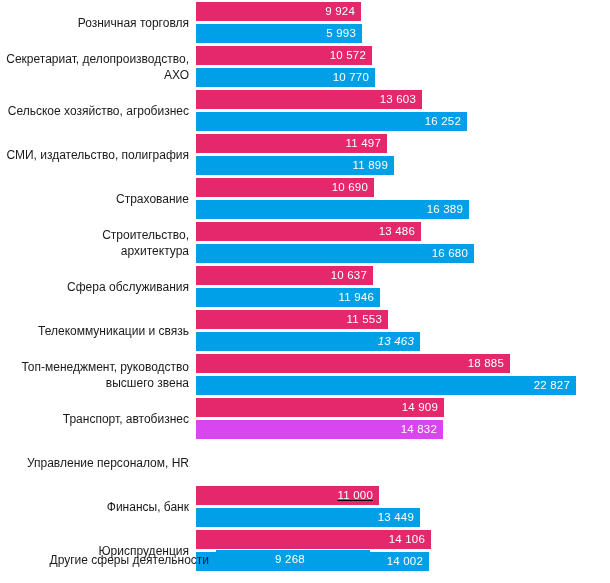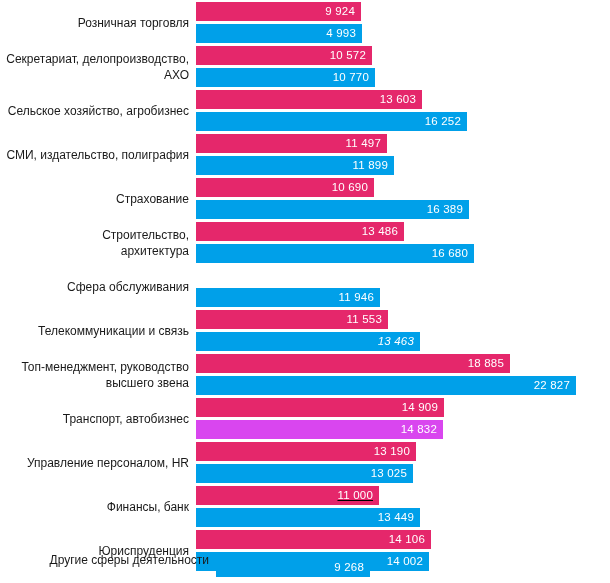--- a/index.html
+++ b/index.html
@@ -65,21 +65,21 @@
 <body>
 
 <div id="chart">
     <div class="row" style="top: 2px; height: 41px;">
       <div class="row-label" style="width: 196px;">Розничная торговля</div>
       <div class="bars">
         <div class="bar series-0" style="top: 0px; width: 165px; background: rgb(229, 39, 107);">
           <span class="bar-value">9 924</span>
         </div>
         <div class="bar series-1" style="top: 22px; width: 166px; background: rgb(0, 160, 233);">
-          <span class="bar-value">4 993</span>
+          <span class="bar-value">5 993</span>
         </div>
       </div>
     </div>
     <div class="row" style="top: 46px; height: 41px;">
       <div class="row-label" style="width: 196px;">Секретариат, делопроизводство,
 АХО</div>
       <div class="bars">
         <div class="bar series-0" style="top: 0px; width: 176px; background: rgb(229, 39, 107);">
           <span class="bar-value">10 572</span>
         </div>
@@ -117,31 +117,34 @@
           <span class="bar-value">10 690</span>
         </div>
         <div class="bar series-1" style="top: 22px; width: 273px; background: rgb(0, 160, 233);">
           <span class="bar-value">16 389</span>
         </div>
       </div>
     </div>
     <div class="row" style="top: 222px; height: 41px;">
       <div class="row-label" style="width: 196px; padding-left: 48px;">Строительство, архитектура</div>
       <div class="bars">
-        <div class="bar series-0" style="top: 0px; width: 208px; background: rgb(229, 39, 107); padding-left: 9px;">
+        <div class="bar series-0" style="top: 0px; width: 225px; background: rgb(229, 39, 107); padding-left: 9px;">
           <span class="bar-value">13 486</span>
         </div>
         <div class="bar series-1" style="top: 22px; width: 278px; background: rgb(0, 160, 233);">
           <span class="bar-value">16 680</span>
         </div>
       </div>
     </div>
     <div class="row" style="top: 266px; height: 41px;">
       <div class="row-label" style="width: 196px;">Сфера обслуживания</div>
       <div class="bars">
+        <div class="bar series-0" style="top: 0px; width: 177px; background: rgb(229, 39, 107);">
+          <span class="bar-value">10 637</span>
+        </div>
         <div class="bar series-1" style="top: 22px; width: 184px; background: rgb(0, 160, 233);">
           <span class="bar-value">11 946</span>
         </div>
       </div>
     </div>
     <div class="row" style="top: 310px; height: 41px;">
       <div class="row-label" style="width: 196px;">Телекоммуникации и связь</div>
       <div class="bars">
         <div class="bar series-0" style="top: 0px; width: 192px; background: rgb(229, 39, 107);">
           <span class="bar-value">11 553</span>
@@ -169,28 +172,20 @@
         <div class="bar series-0" style="top: 0px; width: 248px; background: rgb(229, 39, 107);">
           <span class="bar-value">14 909</span>
         </div>
         <div class="bar series-1" style="top: 22px; width: 247px; background: #d946ef; text-align: center;">
           <span class="bar-value">14 832</span>
         </div>
       </div>
     </div>
     <div class="row" style="top: 442px; height: 41px;">
       <div class="row-label" style="width: 196px;">Управление персоналом, HR</div>
-      <div class="bars">
-        <div class="bar series-0" style="top: 0px; width: 220px; background: rgb(229, 39, 107);">
-          <span class="bar-value">13 190</span>
-        </div>
-        <div class="bar series-1" style="top: 22px; width: 217px; background: rgb(0, 160, 233);">
-          <span class="bar-value">13 025</span>
-        </div>
-      </div>
     </div>
     <div class="row" style="top: 486px; height: 41px;">
       <div class="row-label" style="width: 196px;">Финансы, банк</div>
       <div class="bars">
         <div class="bar series-0" style="top: 0px; width: 183px; background: rgb(229, 39, 107); text-decoration: underline;">
           <span class="bar-value">11 000</span>
         </div>
         <div class="bar series-1" style="top: 22px; width: 224px; background: rgb(0, 160, 233);">
           <span class="bar-value">13 449</span>
         </div>
@@ -203,18 +198,18 @@
           <span class="bar-value">14 106</span>
         </div>
         <div class="bar series-1" style="top: 22px; width: 233px; background: rgb(0, 160, 233);">
           <span class="bar-value">14 002</span>
         </div>
       </div>
     </div>
     <div class="row" style="top: 550px; height: 19px;">
       <div class="row-label" style="width: 216px;">Другие сферы деятельности</div>
       <div class="bars">
-        <div class="bar series-1" style="top: 8px; width: 154px; background: rgb(0, 160, 233);">
+        <div class="bar series-1" style="top: 0px; width: 154px; background: rgb(0, 160, 233); justify-content: center;">
           <span class="bar-value">9 268</span>
         </div>
       </div>
     </div>
   </div>
 
 </body></html>

